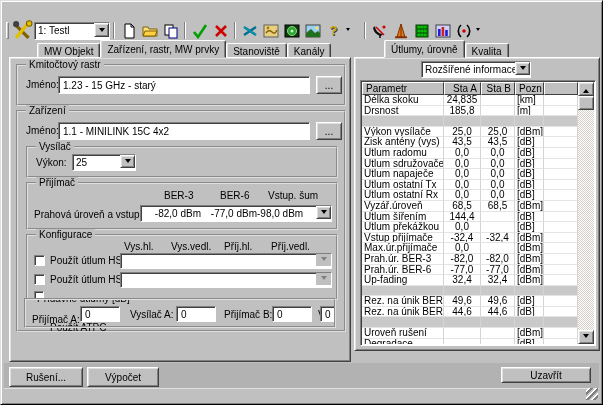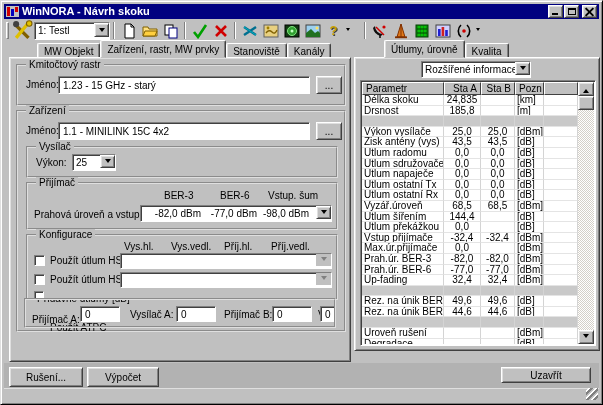--- a/index.html
+++ b/index.html
@@ -97,40 +97,20 @@
   .btm-band { position:absolute; left:3px; right:3px; top:362px; height:26px; background:#b2b2b2; }
   .statusbar { position:absolute; left:3px; right:3px; bottom:3px; height:13px; background:#c0c0c0; border-top:1px solid #dfdfdf; }
   .szgrip { position:absolute; right:1px; bottom:1px; width:12px; height:12px;
             background:repeating-linear-gradient(135deg, transparent 0 2px, #fff 2px 3px, #808080 3px 5px); }
 </style>
 </head>
 <body>
 
 <div class="win">
 
-  <div class="titlebar">
-    <svg class="ticon" viewBox="0 0 13 11">
-      <rect x="0" y="0" width="13" height="11" fill="#c0c0c0"></rect>
-      <rect x="1" y="1" width="3" height="9" fill="#d00000"></rect>
-      <rect x="5" y="3" width="3" height="7" fill="#0000c0"></rect>
-      <rect x="9" y="1" width="3" height="5" fill="#d00000"></rect>
-    </svg>
-    <span class="ttext">WinNORA - Návrh skoku</span>
-    <div class="winbtns">
-      <div class="wbtn raised">
-          <span class="glyph-min"></span>
-        </div>
-      <div class="wbtn raised">
-          <span class="glyph-max"></span>
-        </div>
-      <div class="wbtn raised" style="margin-left:2px">
-          <span class="glyph-cls"></span>
-        </div>
-    </div>
-  </div>
 
   <div class="toolbar">
     <div class="grip"></div>
     <div class="tools-slot">
       <svg viewBox="0 0 16 16">
         <path d="M2 3 L12 13" stroke="#806000" stroke-width="2.4"></path>
         <path d="M12 2 L3 13" stroke="#e0c000" stroke-width="2.4"></path>
         <circle cx="3" cy="3" r="2.2" fill="#404040"></circle>
         <circle cx="12.5" cy="2.5" r="2" fill="#e0c000" stroke="#806000" stroke-width="0.8"></circle>
       </svg>
@@ -273,39 +253,39 @@
 
     <div class="group" style="left:6px; top:52px; width:330px; height:222px;">
       <span class="glabel">Zařízení</span>
       <span class="lbl" style="left:8px; top:13px;">Jméno:</span>
       <div class="tfield" style="left:40px; top:10px; width:252px;">1.1 - MINILINK 15C 4x2</div>
       <div class="btn" style="left:298px; top:10px; width:26px; height:18px;">...</div>
 
       <div class="group" style="left:8px; top:34px; width:312px; height:32px;">
         <span class="glabel">Vysílač</span>
         <span class="lbl" style="left:8px; top:9px;">Výkon:</span>
-        <div class="combo" style="position:absolute; left:44px; top:6px; width:44px; height:17px;">
+        <div class="combo" style="position:absolute; left:44px; top:6px; width:64px; height:17px;">
           <div class="cfield sunken">25</div>
           <div class="cbtn raised" style="height:13px;">
               <i class="arrow-dn" style="margin-top:3px;"></i>
             </div>
         </div>
       </div>
 
       <div class="group" style="left:8px; top:70px; width:312px; height:48px;">
         <span class="glabel">Přijímač</span>
         <span class="lbl" style="left:136px; top:6px;">BER-3</span>
         <span class="lbl" style="left:192px; top:6px;">BER-6</span>
         <span class="lbl" style="left:240px; top:6px;">Vstup. šum</span>
         <span class="lbl" style="left:6px; top:25px;">Prahová úroveň a vstupní šum:</span>
         <div class="combo" style="position:absolute; left:112px; top:21px; width:192px; height:17px;">
           <div class="cfield sunken" style="display:flex; padding:2px 16px 0 2px;">
             <span style="width:58px; text-align:right;">-82,0 dBm</span>
             <span style="width:56px; text-align:right;">-77,0 dBm</span>
-            <span style="width:58px; text-align:center;">-98,0 dBm</span>
+            <span style="width:58px; text-align:left;">-98,0 dBm</span>
           </div>
           <div class="cbtn raised" style="height:13px;">
               <i class="arrow-dn" style="margin-top:3px;"></i>
             </div>
         </div>
       </div>
 
       <div class="group" style="left:8px; top:122px; width:312px; height:66px;">
         <span class="glabel">Konfigurace</span>
         <span class="lbl" style="left:96px; top:5px;">Vys.hl.</span>

